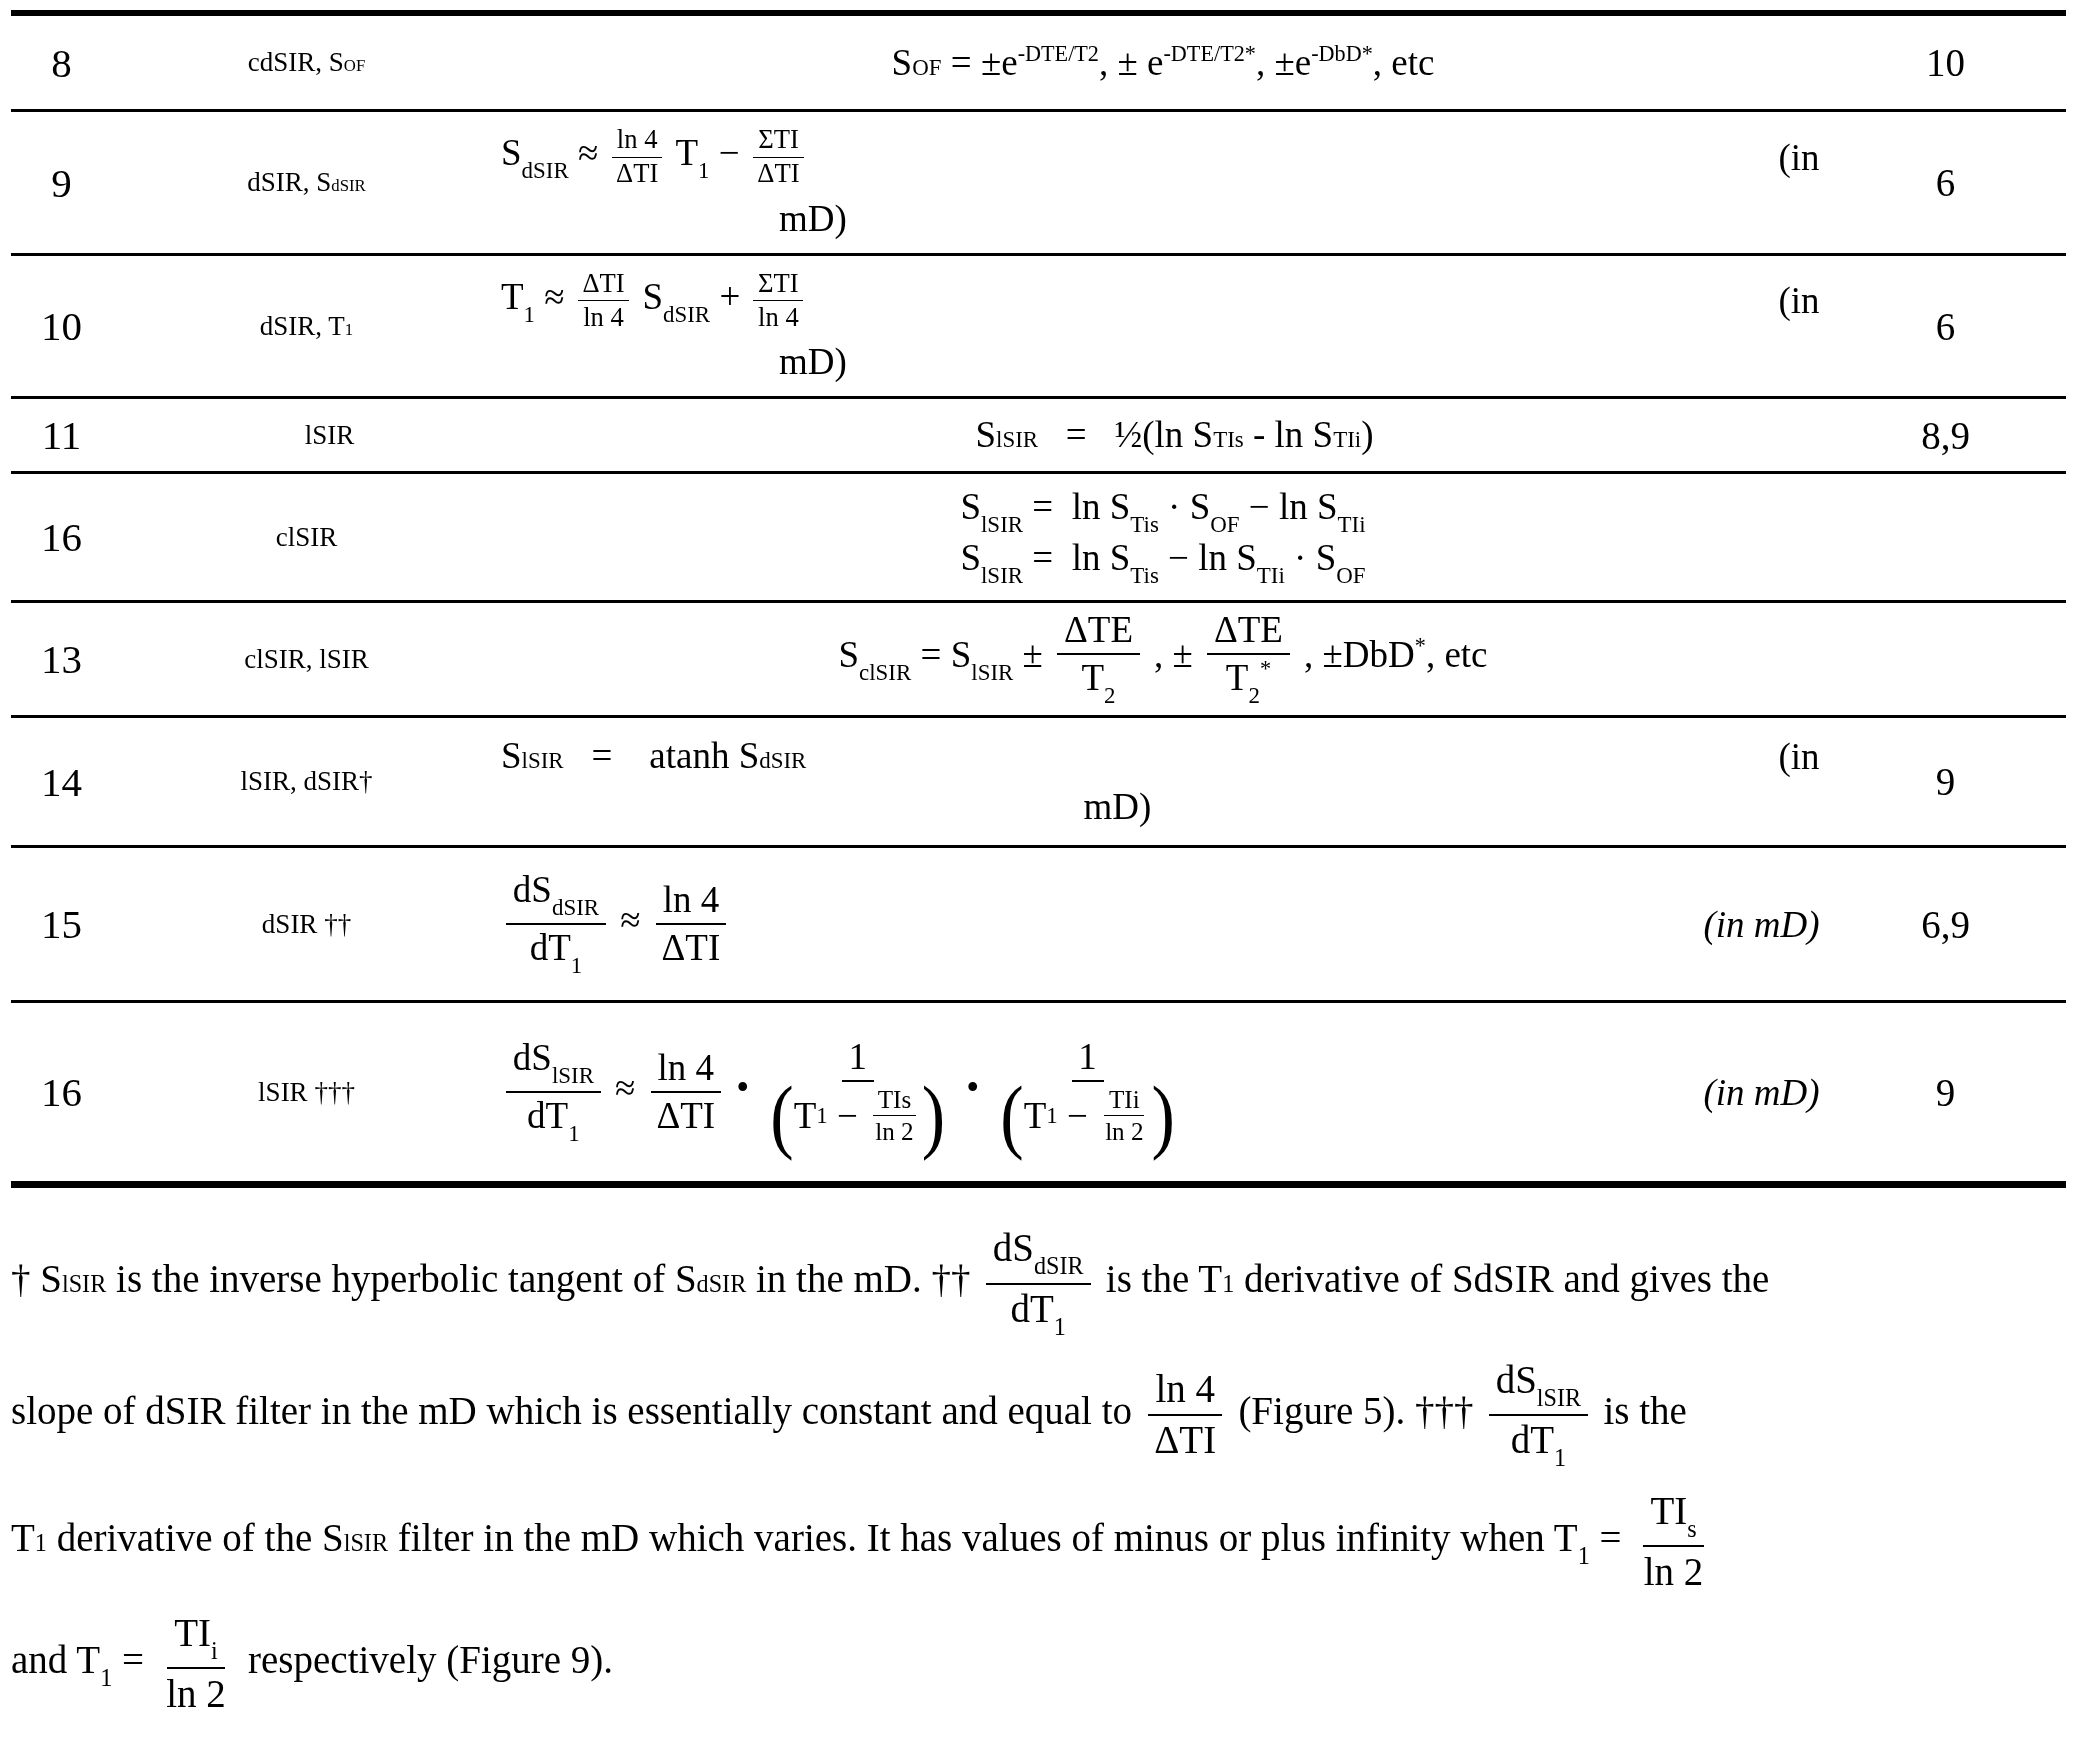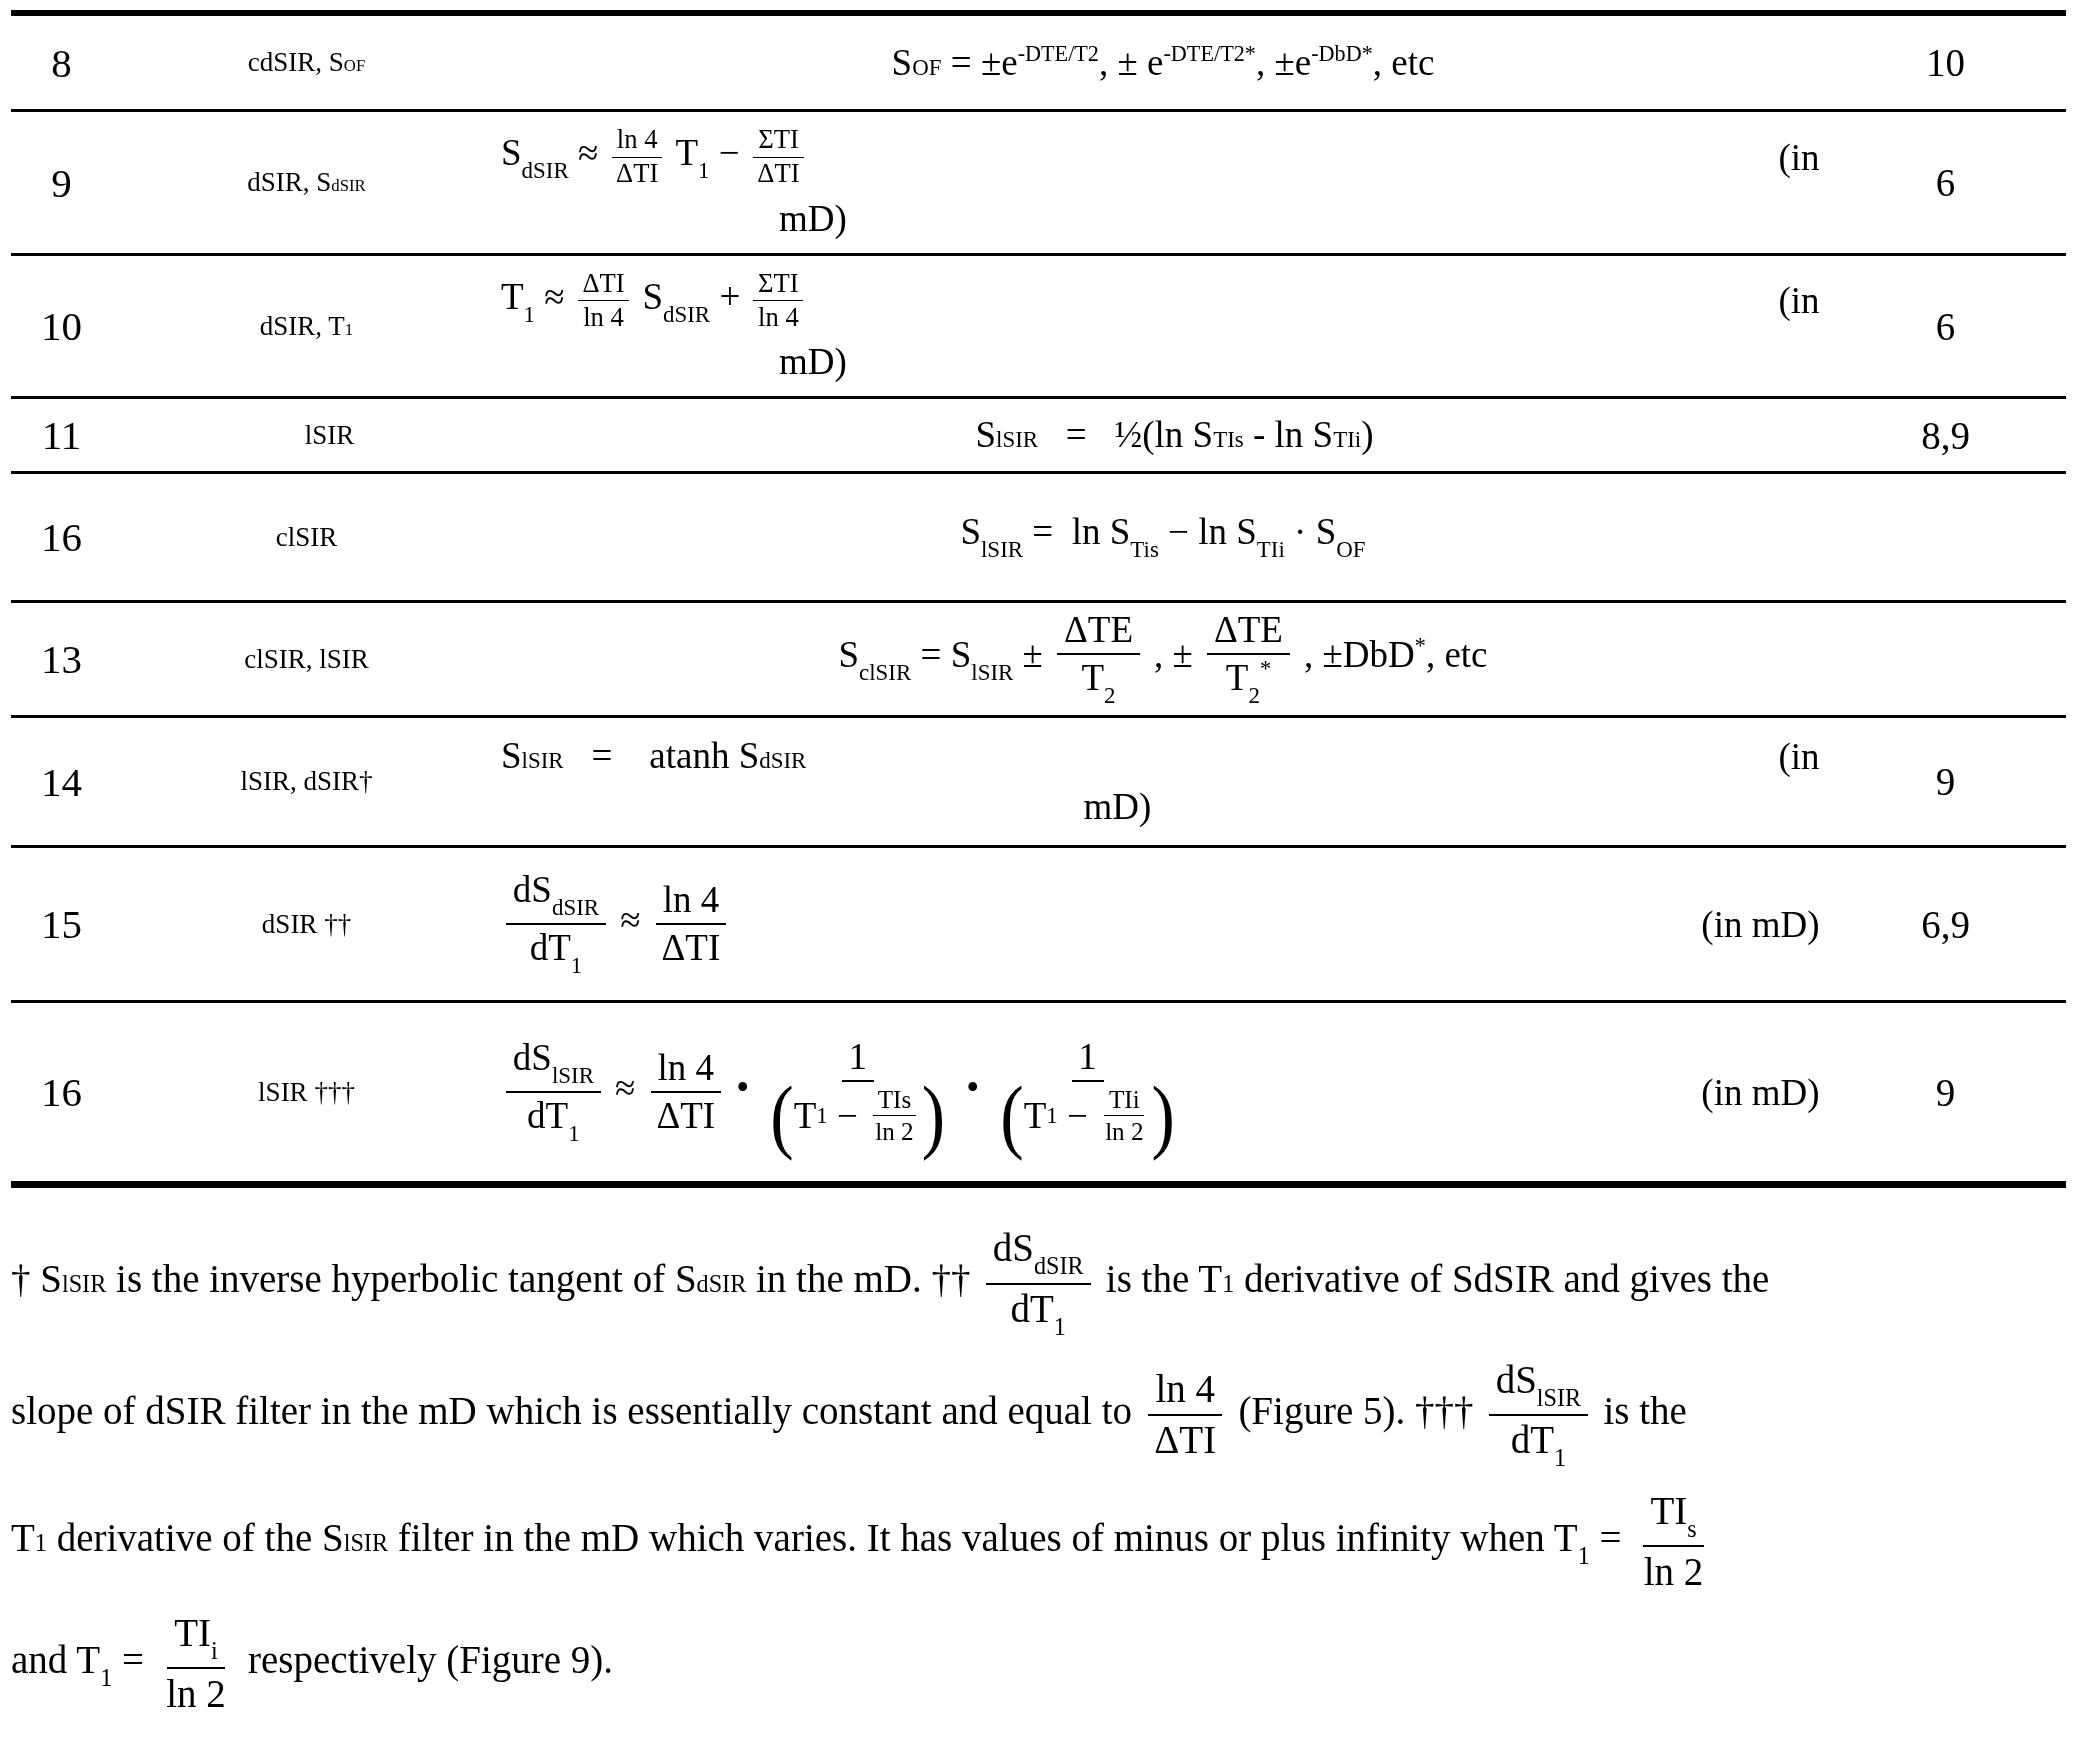--- a/index.html
+++ b/index.html
@@ -13,21 +13,21 @@
   .c-num{text-align:center;font-size:41px;}
   .c-label{text-align:center;font-size:27px;white-space:nowrap;}
   .c-formula{font-size:37px;padding:5.5px 0;}
   .c-ref{text-align:center;font-size:39px;}
 
   .fline1{display:flex;align-items:center;width:100%;}
   .f-line{display:inline;line-height:1.12;}
   .align-center .fline1{justify-content:center;}
   .align-center .f-line{text-align:center;}
   .unit1{margin-left:auto;padding-right:5.5px;white-space:pre;}
-  .unitI{margin-left:auto;padding-right:5.5px;white-space:pre;}
+  .unitI{margin-left:auto;padding-right:5.5px;white-space:pre;font-style:italic;}
   .unit2{margin-top:7.7px;white-space:pre;}
 
   .ftok{white-space:pre;}
   .f-small{font-size:.62em;white-space:pre;}
   .f-sub{font-size:.62em;vertical-align:-.55em;white-space:pre;}
   .f-sup{font-size:.6em;vertical-align:.62em;white-space:pre;}
 
   .frac{display:inline-flex;flex-direction:column;align-items:center;vertical-align:middle;margin:0 .14em;}
   .frac > .fn{display:block;padding:0 .18em .06em .18em;border-bottom:.07em solid #000;white-space:nowrap;}
   .frac > .fd{display:block;padding:.06em .18em 0 .18em;white-space:nowrap;}
@@ -100,20 +100,23 @@
           <div class="fline1">
             <span class="f-line"><span class="ftok">S</span><span class="f-small">lSIR</span><span class="ftok">   =   ½(ln S</span><span class="f-small">TIs</span><span class="ftok"> - ln S</span><span class="f-small">TIi</span><span class="ftok">)</span></span>
           </div>
         </div>
         <div class="c-ref">8,9</div>
       </div>
       <div class="trow" style="min-height: 126px;">
         <div class="c-num">16</div>
         <div class="c-label"><span class="ftok">clSIR</span></div>
         <div class="c-formula align-center">
+          <div class="fline1">
+            <span class="f-line"><span class="ftok">S</span><span class="f-sub">lSIR</span><span class="ftok"> =  ln S</span><span class="f-sub">Tis</span><span class="ftok"> · S</span><span class="f-sub">OF</span><span class="ftok"> − ln S</span><span class="f-sub">TIi</span></span>
+          </div>
           <div class="fline1">
             <span class="f-line"><span class="ftok">S</span><span class="f-sub">lSIR</span><span class="ftok"> =  ln S</span><span class="f-sub">Tis</span><span class="ftok"> − ln S</span><span class="f-sub">TIi</span><span class="ftok"> · S</span><span class="f-sub">OF</span></span>
           </div>
         </div>
         <div class="c-ref"></div>
       </div>
       <div class="trow" style="min-height: 112px;">
         <div class="c-num">13</div>
         <div class="c-label"><span class="ftok">clSIR, lSIR</span></div>
         <div class="c-formula align-center">

